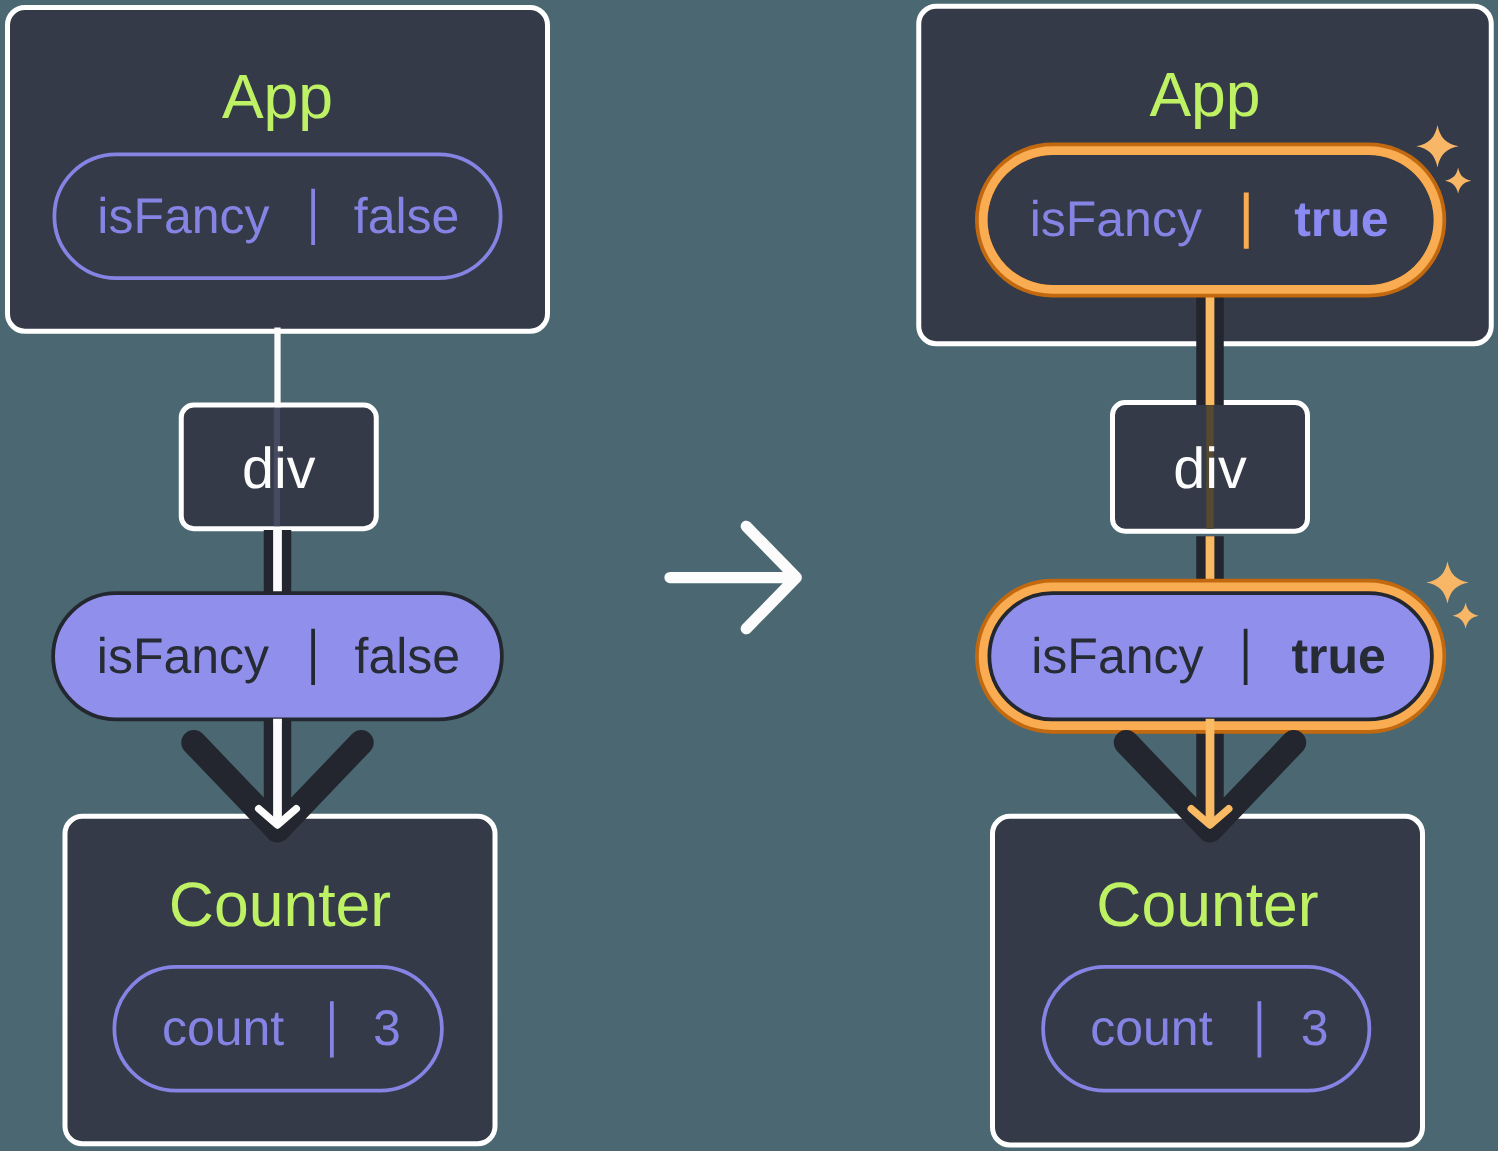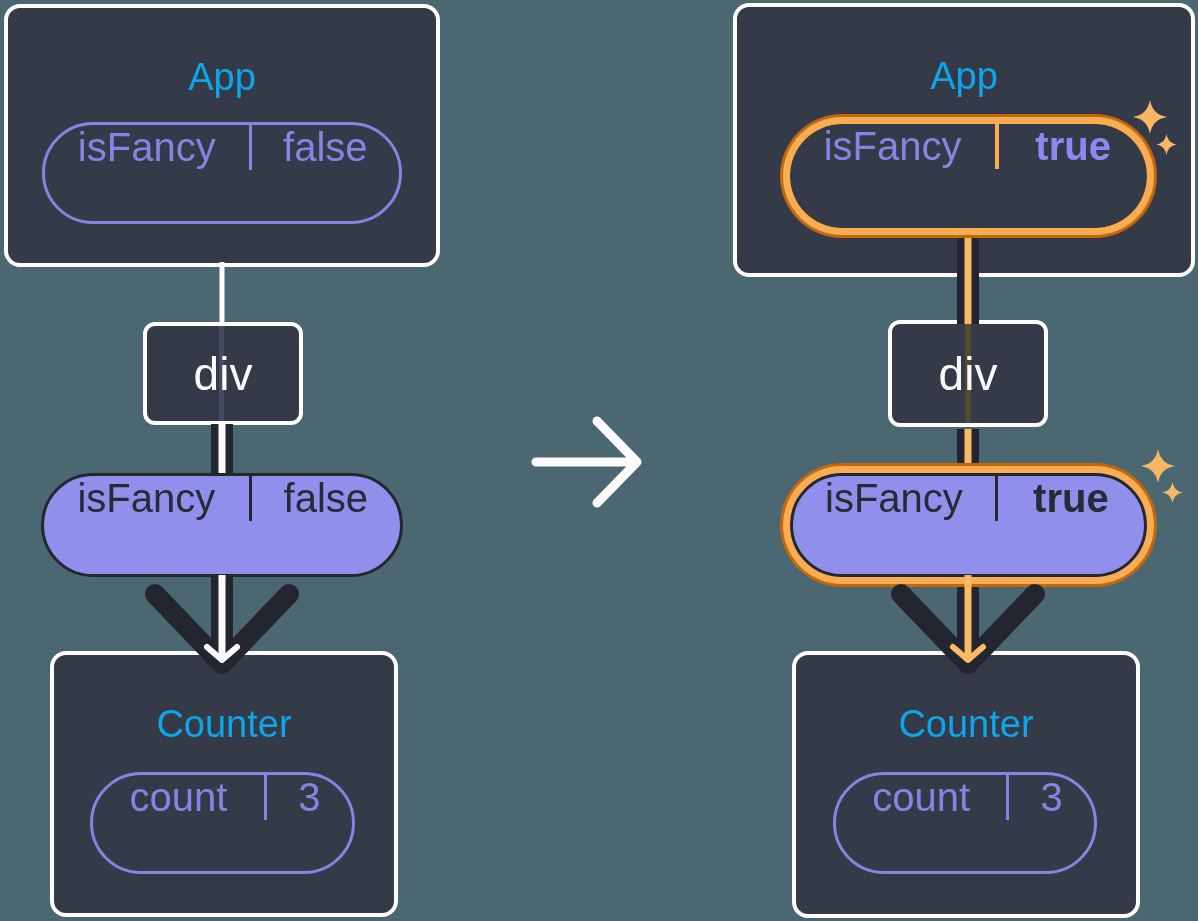--- a/index.html
+++ b/index.html
@@ -10,28 +10,28 @@
   .layer{position:absolute;inset:0;pointer-events:none;}
   
   .box{position:absolute;background:#343A47;border:4px solid #FFFFFF;box-sizing:border-box;z-index:1;}
   #app-l{left:4px;top:4px;width:436px;height:263px;border-radius:16px;}
   #div-l{left:143px;top:322px;width:160px;height:103px;border-radius:12px;}
   #counter-l{left:50px;top:651px;width:348px;height:266px;border-radius:16px;}
   #app-r{left:733px;top:3px;width:462px;height:274px;border-radius:16px;}
   #div-r{left:888px;top:320px;width:160px;height:107px;border-radius:12px;}
   #counter-r{left:792px;top:651px;width:348px;height:267px;border-radius:16px;}
   .box-title{position:absolute;top:44px;left:0;right:0;text-align:center;
-    font-size:38px;line-height:50px;color:#0ea5e9;}
+    font-size:50px;line-height:50px;color:#bef264;}
   .div-label{position:absolute;inset:0;display:flex;align-items:center;justify-content:center;
     font-size:46px;color:#FCFCFC;z-index:2;}
   .through-line{position:absolute;top:0;bottom:0;z-index:1;}
   #div-l .through-line{left:72px;width:5px;background:#474B61;}
   #div-r .through-line{left:73px;width:6px;background:#55492F;}
   
-  .pill{position:absolute;display:flex;align-items:flex-start;box-sizing:border-box;
+  .pill{position:absolute;display:flex;align-items:center;box-sizing:border-box;
     border-radius:60px;font-size:40px;z-index:3;}
   .cell{display:flex;align-items:center;justify-content:center;min-width:0;}
   .cell.key{width:57.5%;}
   .cell.val{flex:1;}
   .pill.wide-key .cell.key{width:66%;}
   #pill-app-l{left:42px;top:122px;width:360px;height:102px;border:3px solid #8584E4;color:#8584E4;}
   #pill-app-l .cell.key{border-right:3px solid #8584E4;}
   #pill-prop-l{left:41px;top:473px;width:362px;height:104px;background:#9090EC;
     border:3px solid #23272F;color:#262B34;}
   #pill-prop-l .cell.key{border-right:3px solid #23272F;}

